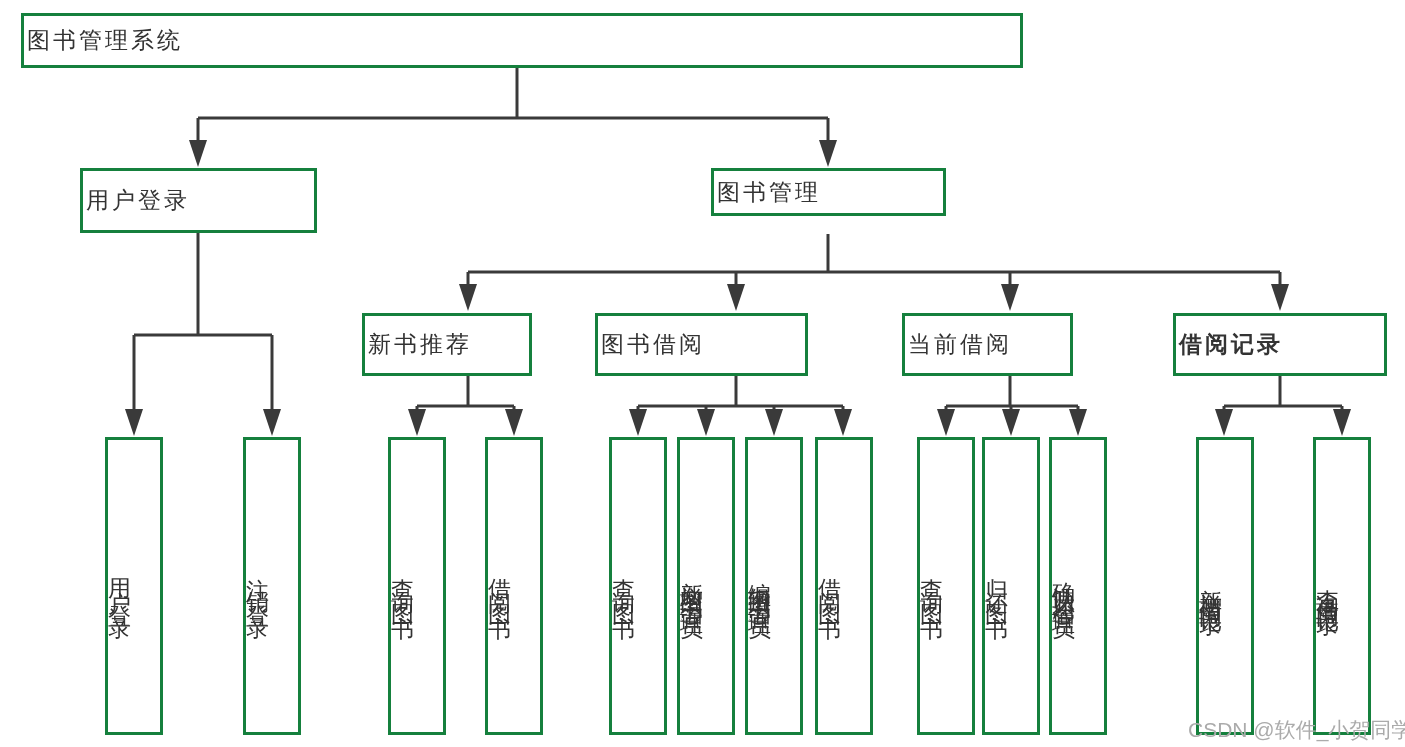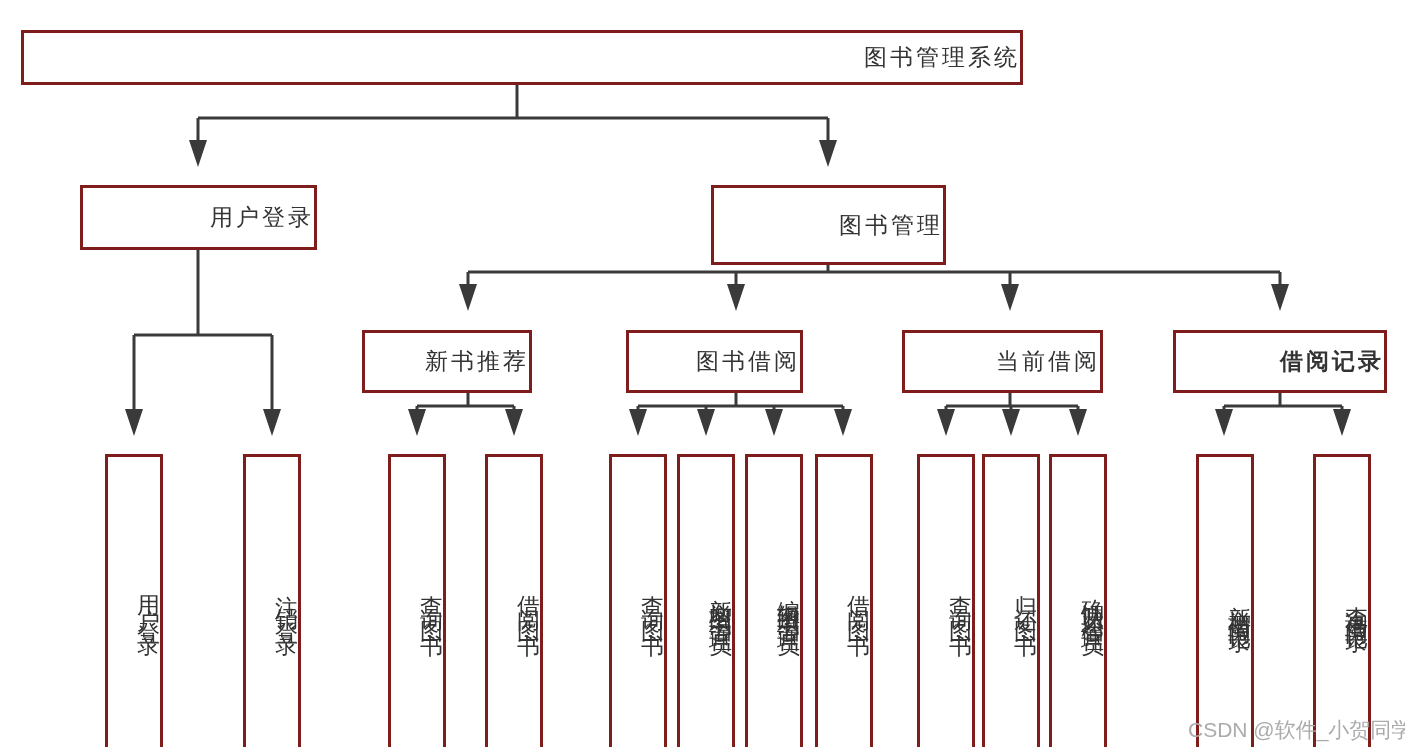--- a/index.html
+++ b/index.html
@@ -19,27 +19,26 @@
     position: absolute;
     left: 0;
     top: 0;
     width: 1405px;
     height: 747px;
     pointer-events: none;
   }
   .box {
     position: absolute;
     box-sizing: border-box;
-    border: 3px solid #7f1d1d;
+    border: 3px solid #15803d;
     background: #ffffff;
     display: flex;
     align-items: center;
-    justify-content: flex-end;
+    justify-content: flex-start;
     color: #333333;
-    margin-top: 17px;
   }
   .hlabel {
     font-size: 23px;
     letter-spacing: 3px;
     text-indent: 3px;
     white-space: nowrap;
     color: #333333;
   }
   .root-box  { left: 21px;  top: 13px;  width: 1002px; height: 55px; }
   .lvl2      { top: 168px; height: 65px; }
@@ -133,31 +132,31 @@
     </g>
   </svg>
 
   <div class="box root-box">
     <span class="hlabel">图书管理系统</span>
   </div>
 
   <div class="box lvl2" style="left:80px;width:237px;">
     <span class="hlabel">用户登录</span>
   </div>
-  <div class="box lvl2" style="left:711px;width:235px;height:80px;">
+  <div class="box lvl2" style="left:711px;width:235px;height:48px;">
     <span class="hlabel">图书管理</span>
   </div>
 
   <div class="box lvl3" style="left:362px;width:170px;">
     <span class="hlabel">新书推荐</span>
   </div>
-  <div class="box lvl3" style="left:626px;width:177px;">
+  <div class="box lvl3" style="left:595px;width:213px;">
     <span class="hlabel">图书借阅</span>
   </div>
-  <div class="box lvl3" style="left:902px;width:201px;">
+  <div class="box lvl3" style="left:902px;width:171px;">
     <span class="hlabel">当前借阅</span>
   </div>
   <div class="box lvl3" style="left:1173px;width:214px;font-weight:bold;">
     <span class="hlabel">借阅记录</span>
   </div>
 
   <div class="box leaf" style="left:105px;">
     <span class="vtext" style="letter-spacing: 13px;">用户登录</span>
   </div>
   <div class="box leaf" style="left:243px;">

